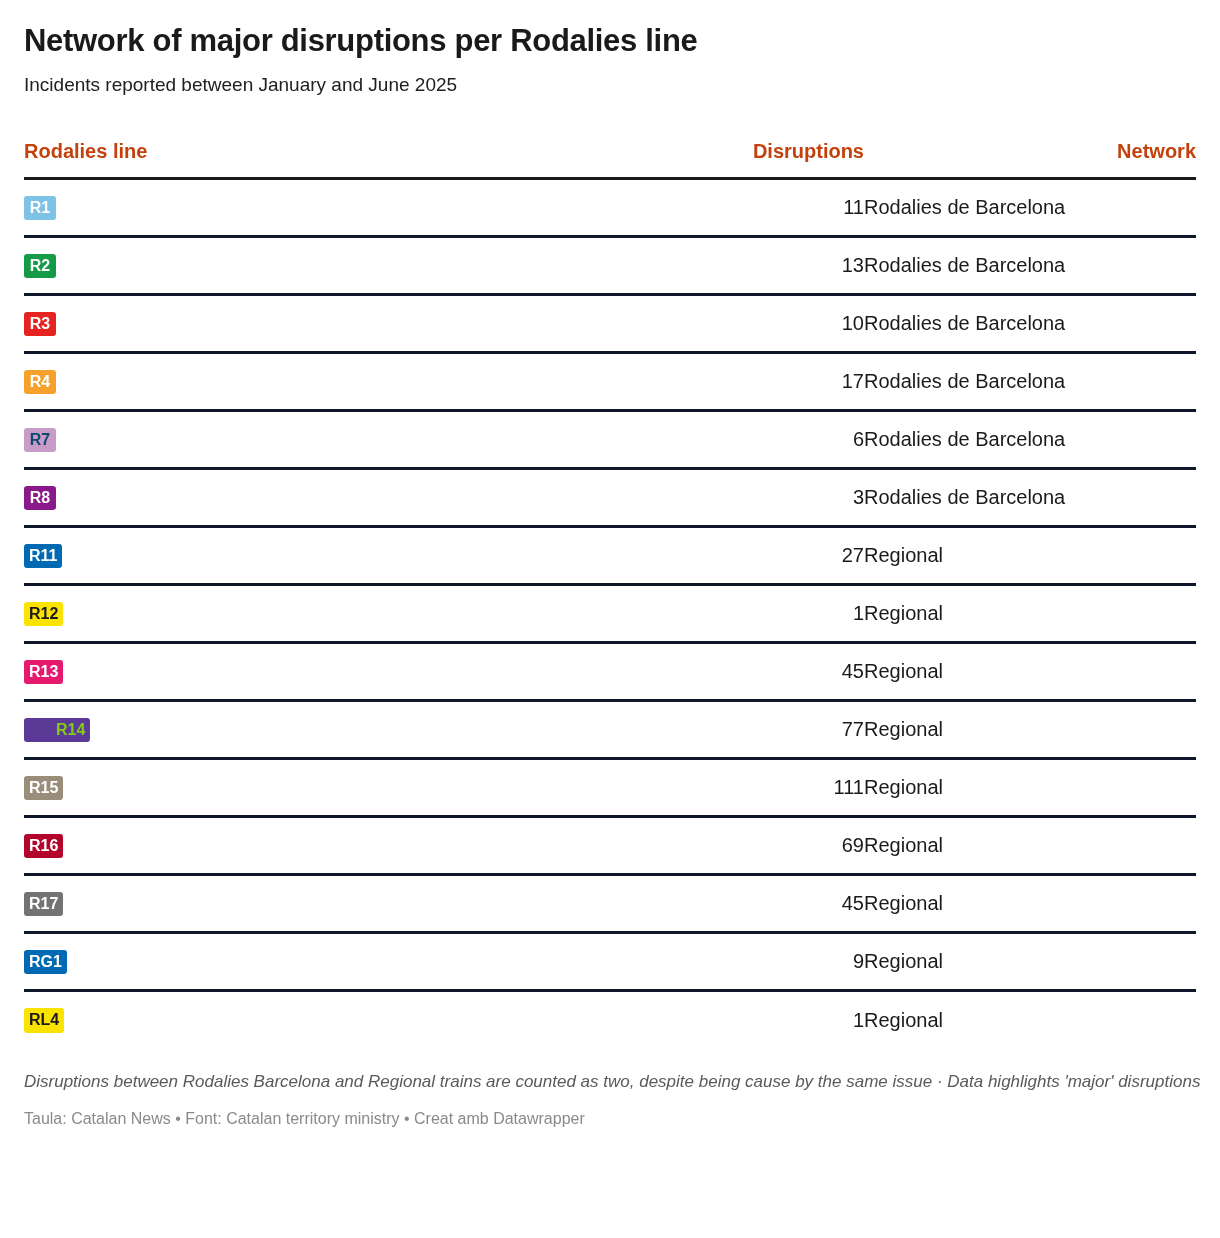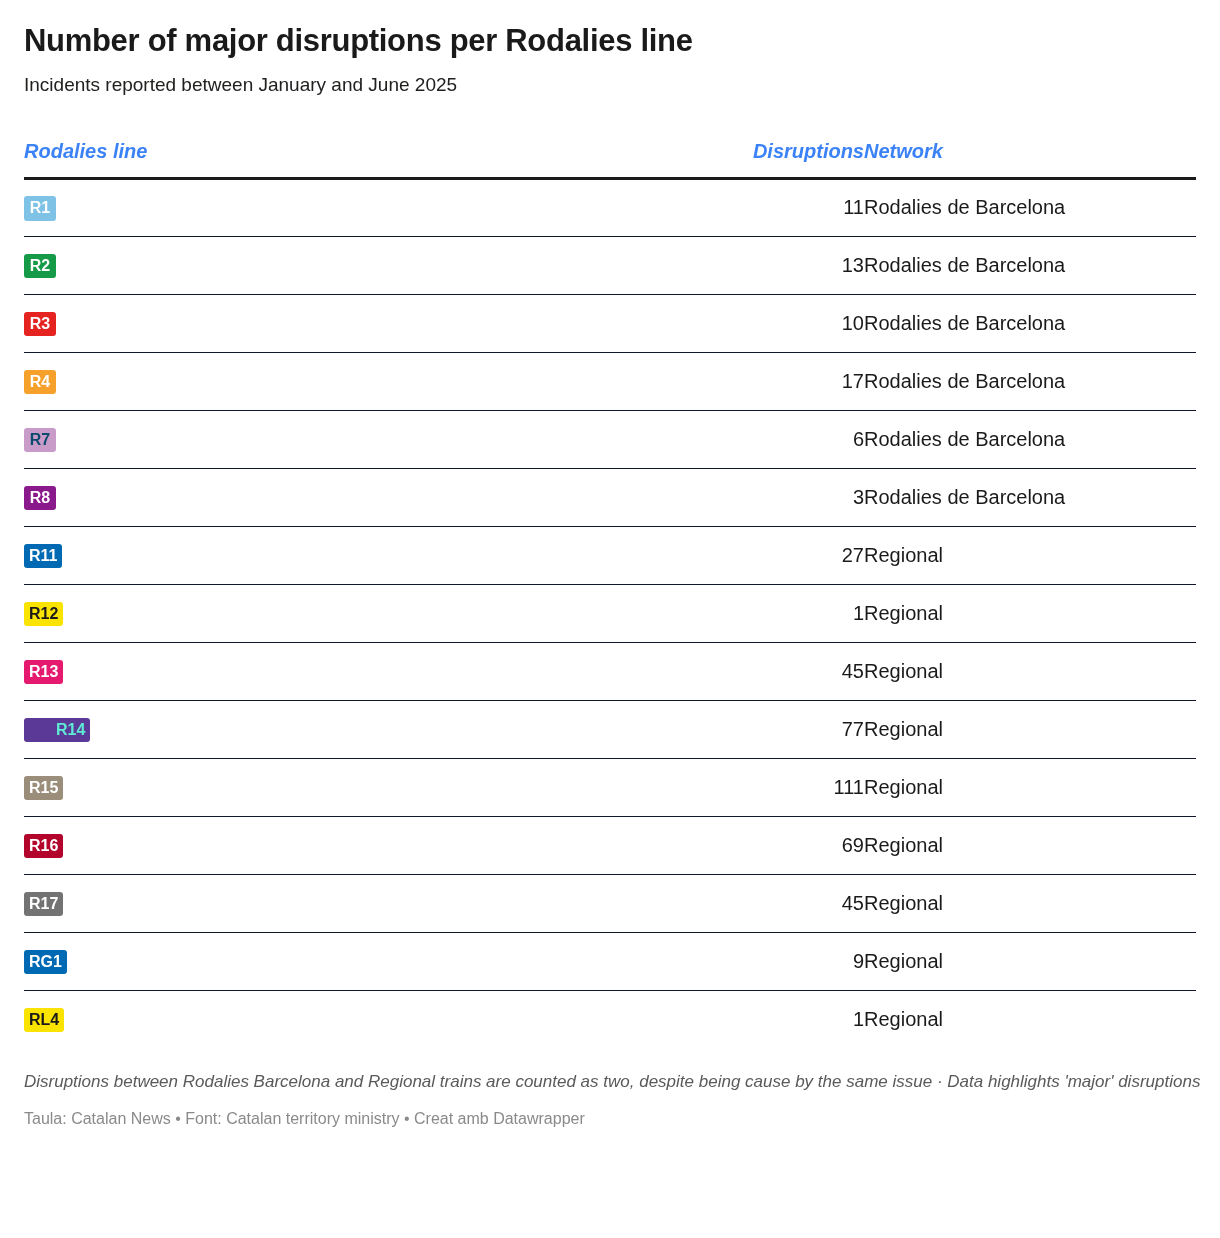--- a/index.html
+++ b/index.html
@@ -36,36 +36,35 @@
   }
   table.data-table {
     width: 1172px;
     border-collapse: collapse;
     margin-top: 42px;
     table-layout: fixed;
   }
   table.data-table th {
     font-size: 20px;
     font-weight: bold;
-    color: #3b82f6;
+    color: #c2410c;
     padding: 0 0 14px 0;
     vertical-align: bottom;
     border-bottom: 3px solid #1a1a1a;
-    font-style: italic;
   }
   th.col-line   { text-align: left;  width: 640px; }
   th.col-disr   { text-align: right; width: 200px; padding-right: 4px;}
-  th.col-net    { text-align: left;  width: 332px; padding-left: 62px; }
+  th.col-net    { text-align: right;  width: 332px; padding-left: 62px; }
 
   table.data-table td {
     font-size: 20px;
     color: #1a1a1a;
     padding: 0;
     height: 58px;
-    border-bottom: 1px solid #0f172a;
+    border-bottom: 3px solid #0f172a;
     vertical-align: middle;
   }
   td.cell-line { text-align: left; }
   td.cell-disr { text-align: right; padding-right: 4px; font-variant-numeric: tabular-nums; }
   td.cell-net  { text-align: left; padding-left: 62px; margin-left: 32px; }
 
   tbody tr:last-child td { border-bottom: none; }
 
   .line-badge {
     display: inline-block;
@@ -91,21 +90,21 @@
     color: #8a8a8a;
     margin-top: 14px;
     line-height: 1.3;
   }
 </style>
 </head>
 <body>
 
 <div class="page">
 
-  <h1 class="title">Number of major disruptions per Rodalies line</h1>
+  <h1 class="title">Network of major disruptions per Rodalies line</h1>
   <div class="subtitle">Incidents reported between January and June 2025</div>
 
   <table class="data-table">
     <thead>
       <tr>
         <th class="col-line">Rodalies line</th>
         <th class="col-disr">Disruptions</th>
         <th class="col-net">Network</th>
       </tr>
     </thead>
@@ -149,21 +148,21 @@
           <td class="cell-line"><span class="line-badge" style="background: rgb(251, 227, 0); color: rgb(26, 26, 26);">R12</span></td>
           <td class="cell-disr">1</td>
           <td class="cell-net">Regional</td>
         </tr>
         <tr>
           <td class="cell-line"><span class="line-badge" style="background: rgb(229, 25, 110); color: rgb(255, 255, 255);">R13</span></td>
           <td class="cell-disr">45</td>
           <td class="cell-net">Regional</td>
         </tr>
         <tr>
-          <td class="cell-line"><span class="line-badge" style="background: rgb(91, 58, 151); color: #5eead4; padding-left: 32px;">R14</span></td>
+          <td class="cell-line"><span class="line-badge" style="background: rgb(91, 58, 151); color: #84cc16; padding-left: 32px;">R14</span></td>
           <td class="cell-disr">77</td>
           <td class="cell-net">Regional</td>
         </tr>
         <tr>
           <td class="cell-line"><span class="line-badge" style="background: rgb(154, 141, 121); color: rgb(255, 255, 255);">R15</span></td>
           <td class="cell-disr">111</td>
           <td class="cell-net">Regional</td>
         </tr>
         <tr>
           <td class="cell-line"><span class="line-badge" style="background: rgb(179, 5, 44); color: rgb(255, 255, 255);">R16</span></td>

